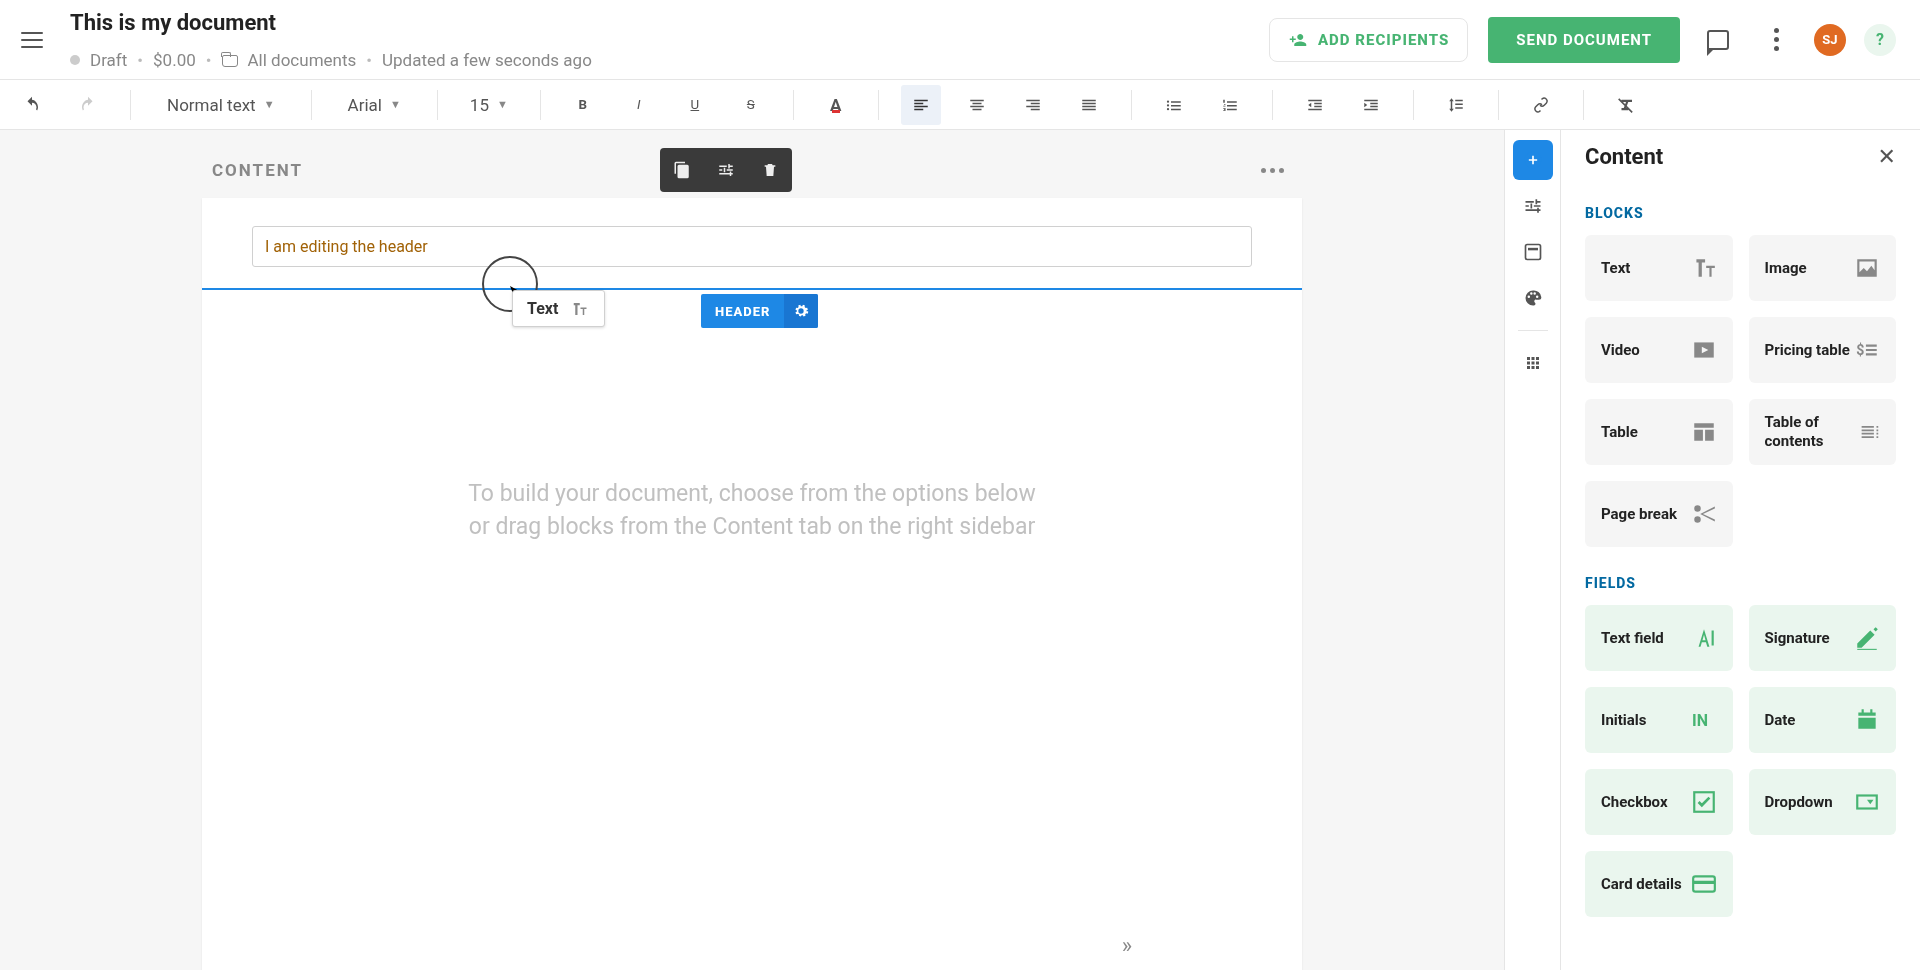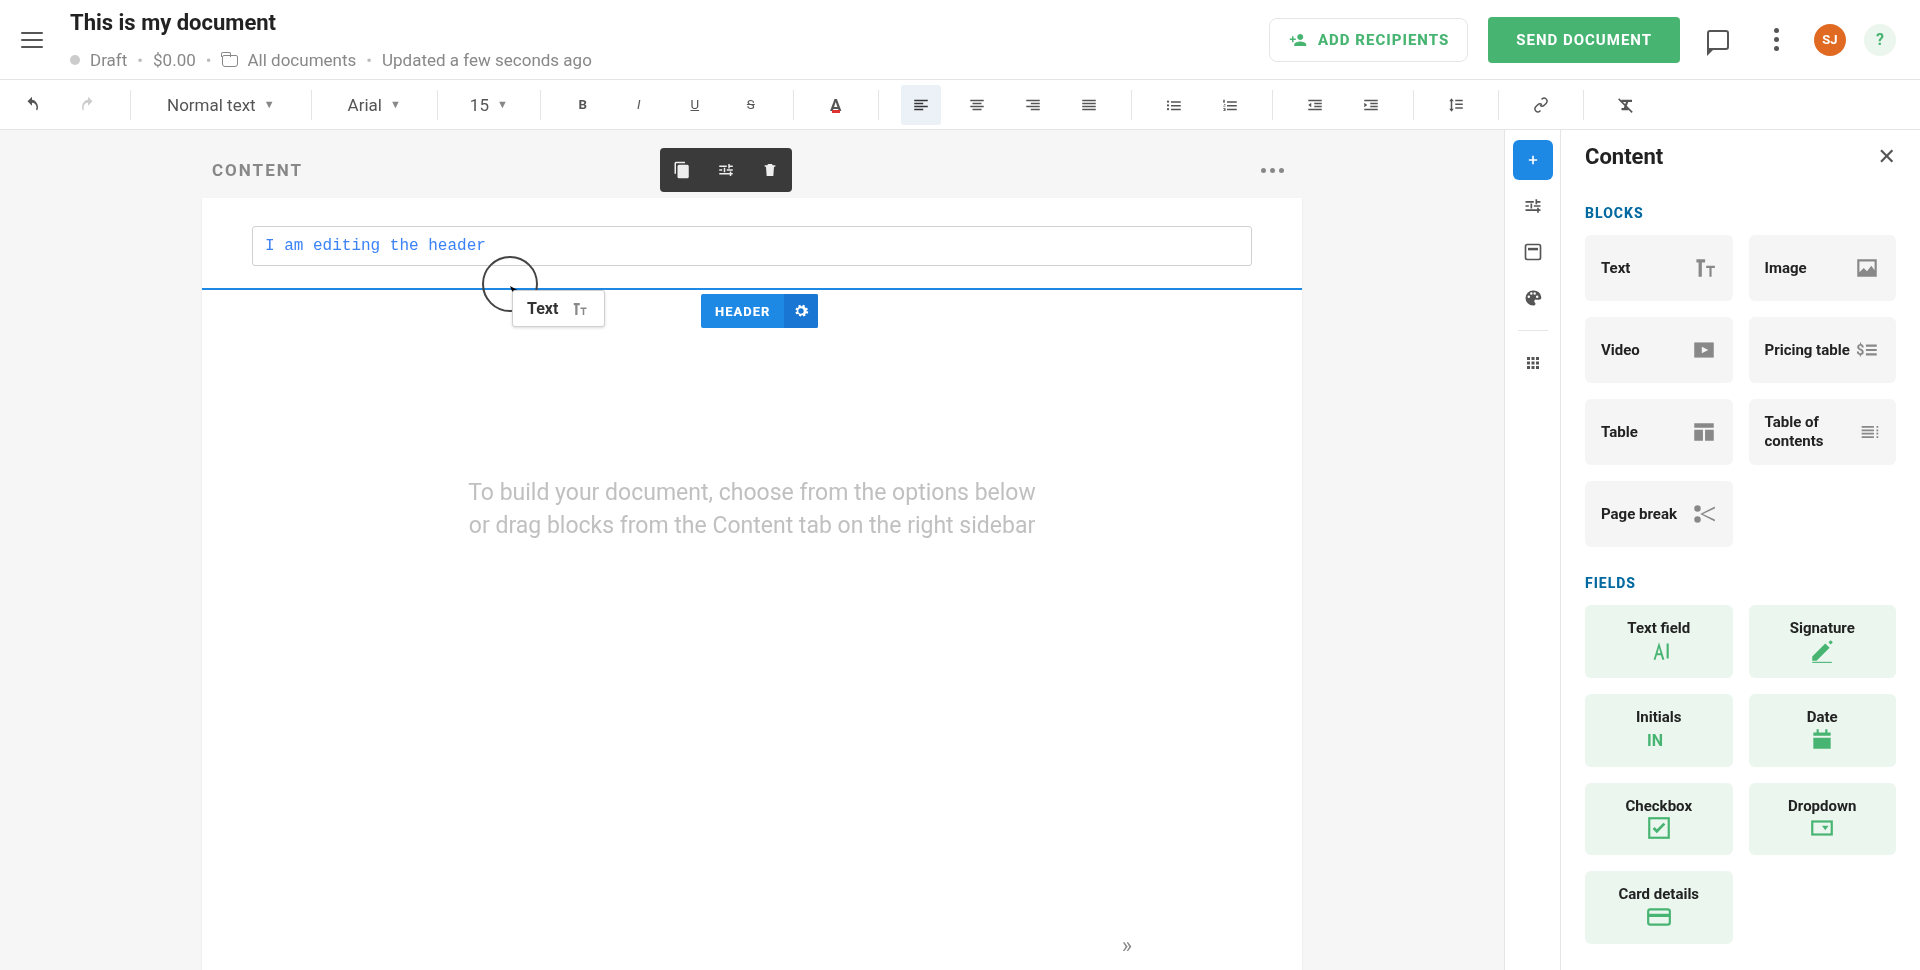--- a/index.html
+++ b/index.html
@@ -46,37 +46,37 @@
 .right-rail { width:56px; border-left:1px solid #e5e5e5; display:flex; flex-direction:column; align-items:center; gap:6px; padding-top:10px;}
 .rail-btn { width:40px;height:40px;border:none;background:none;cursor:pointer;display:flex;align-items:center;justify-content:center;border-radius:6px;}
 .rail-btn.active { background:#1e88e5; }
 .right-panel { width:360px; border-left:1px solid #e5e5e5; padding:22px 24px; display:flex; flex-direction:column; }
 .rp-head { display:flex; justify-content:space-between; align-items:center; margin-bottom:24px; margin-top:-8px;}
 .rp-title { font-size:22px; font-weight:700; color:#222; }
 .rp-close { font-size:22px; color:#555; cursor:pointer; background:none; border:none;}
 .rp-section-label { font-size:14px; font-weight:800; letter-spacing:1px; color:#0369a1; margin:12px 0 14px;}
 .block-grid { display:grid; grid-template-columns:1fr 1fr; gap:16px; }
 .block-card { background:#f5f5f5; border-radius:6px; padding:14px 16px; display:flex; align-items:center; justify-content:space-between; cursor:grab; min-height:66px;}
-.block-card.green { background:#eaf6ee;flex-direction:column; }
+.block-card.green { background:#eaf6ee; }
 .block-card .label { font-size:15px; font-weight:700; color:#222; line-height:1.25; }
 .block-icon { width:26px;height:26px; color:#888;}
 .block-card.green .block-icon { color:#47b472; }
 .collapse-btn { position:absolute; right:372px; bottom:12px; font-size:22px; color:#888; background:none; border:none; cursor:pointer;}
 
 
 .canvas { width:1100px; position:relative;}
 .section-bar { display:flex; align-items:center; justify-content:space-between; margin:0 10px 6px;}
 .section-label { font-size:17px; font-weight:700; letter-spacing:2px; color:#888; }
 .block-toolbar { background:#3a3a3a; border-radius:4px; display:flex; }
 .bt-btn { width:44px;height:44px;display:flex;align-items:center;justify-content:center;color:#eee;border:none;background:none;cursor:pointer;}
 .more-dots { display:flex; gap:4px;}
 .more-dots span{width:5px;height:5px;background:#888;border-radius:50%;}
 
 .page { background:#fff; box-shadow:0 1px 2px rgba(0,0,0,0.08); min-height:780px; padding:28px 50px 40px; position:relative;}
-.header-input { width:100%; border:1px solid #d0d0d0; border-radius:3px; padding:10px 12px; font-size:16px; color:#3b82f6;font-family:Liberation Mono, monospace;}
+.header-input { width:100%; border:1px solid #d0d0d0; border-radius:3px; padding:10px 12px; font-size:16px; color:#a16207;}
 .cursor-ring { position:absolute; width:56px;height:56px;border:2px solid #444;border-radius:50%; pointer-events:none;}
 .cursor-ring::after{content:"";position:absolute;width:10px;height:14px;background:#000;clip-path:polygon(0 0,100% 40%,40% 55%,55% 100%,0 0);left:26px;top:28px;}
 
 .drag-chip { position:absolute; display:flex; align-items:center; background:#fff; border:1px solid #d0d0d0; border-radius:3px; padding:8px 14px; box-shadow:0 1px 3px rgba(0,0,0,0.15); gap:10px;}
 .drag-chip .t { font-weight:700; color:#333; }
 .hdr-pill { position:absolute; display:flex; align-items:center; background:#1e88e5; color:#fff; border-radius:2px; overflow:hidden;margin-left:29px;}
 .hdr-pill .lbl{padding:9px 14px;font-weight:800;letter-spacing:1px;font-size:13px;}
 .hdr-pill .gear{width:34px;height:34px;display:flex;align-items:center;justify-content:center;background:#1976d2;}
 .hr-blue { position:absolute; left:0; right:0; height:2px; background:#1e88e5; }
 

